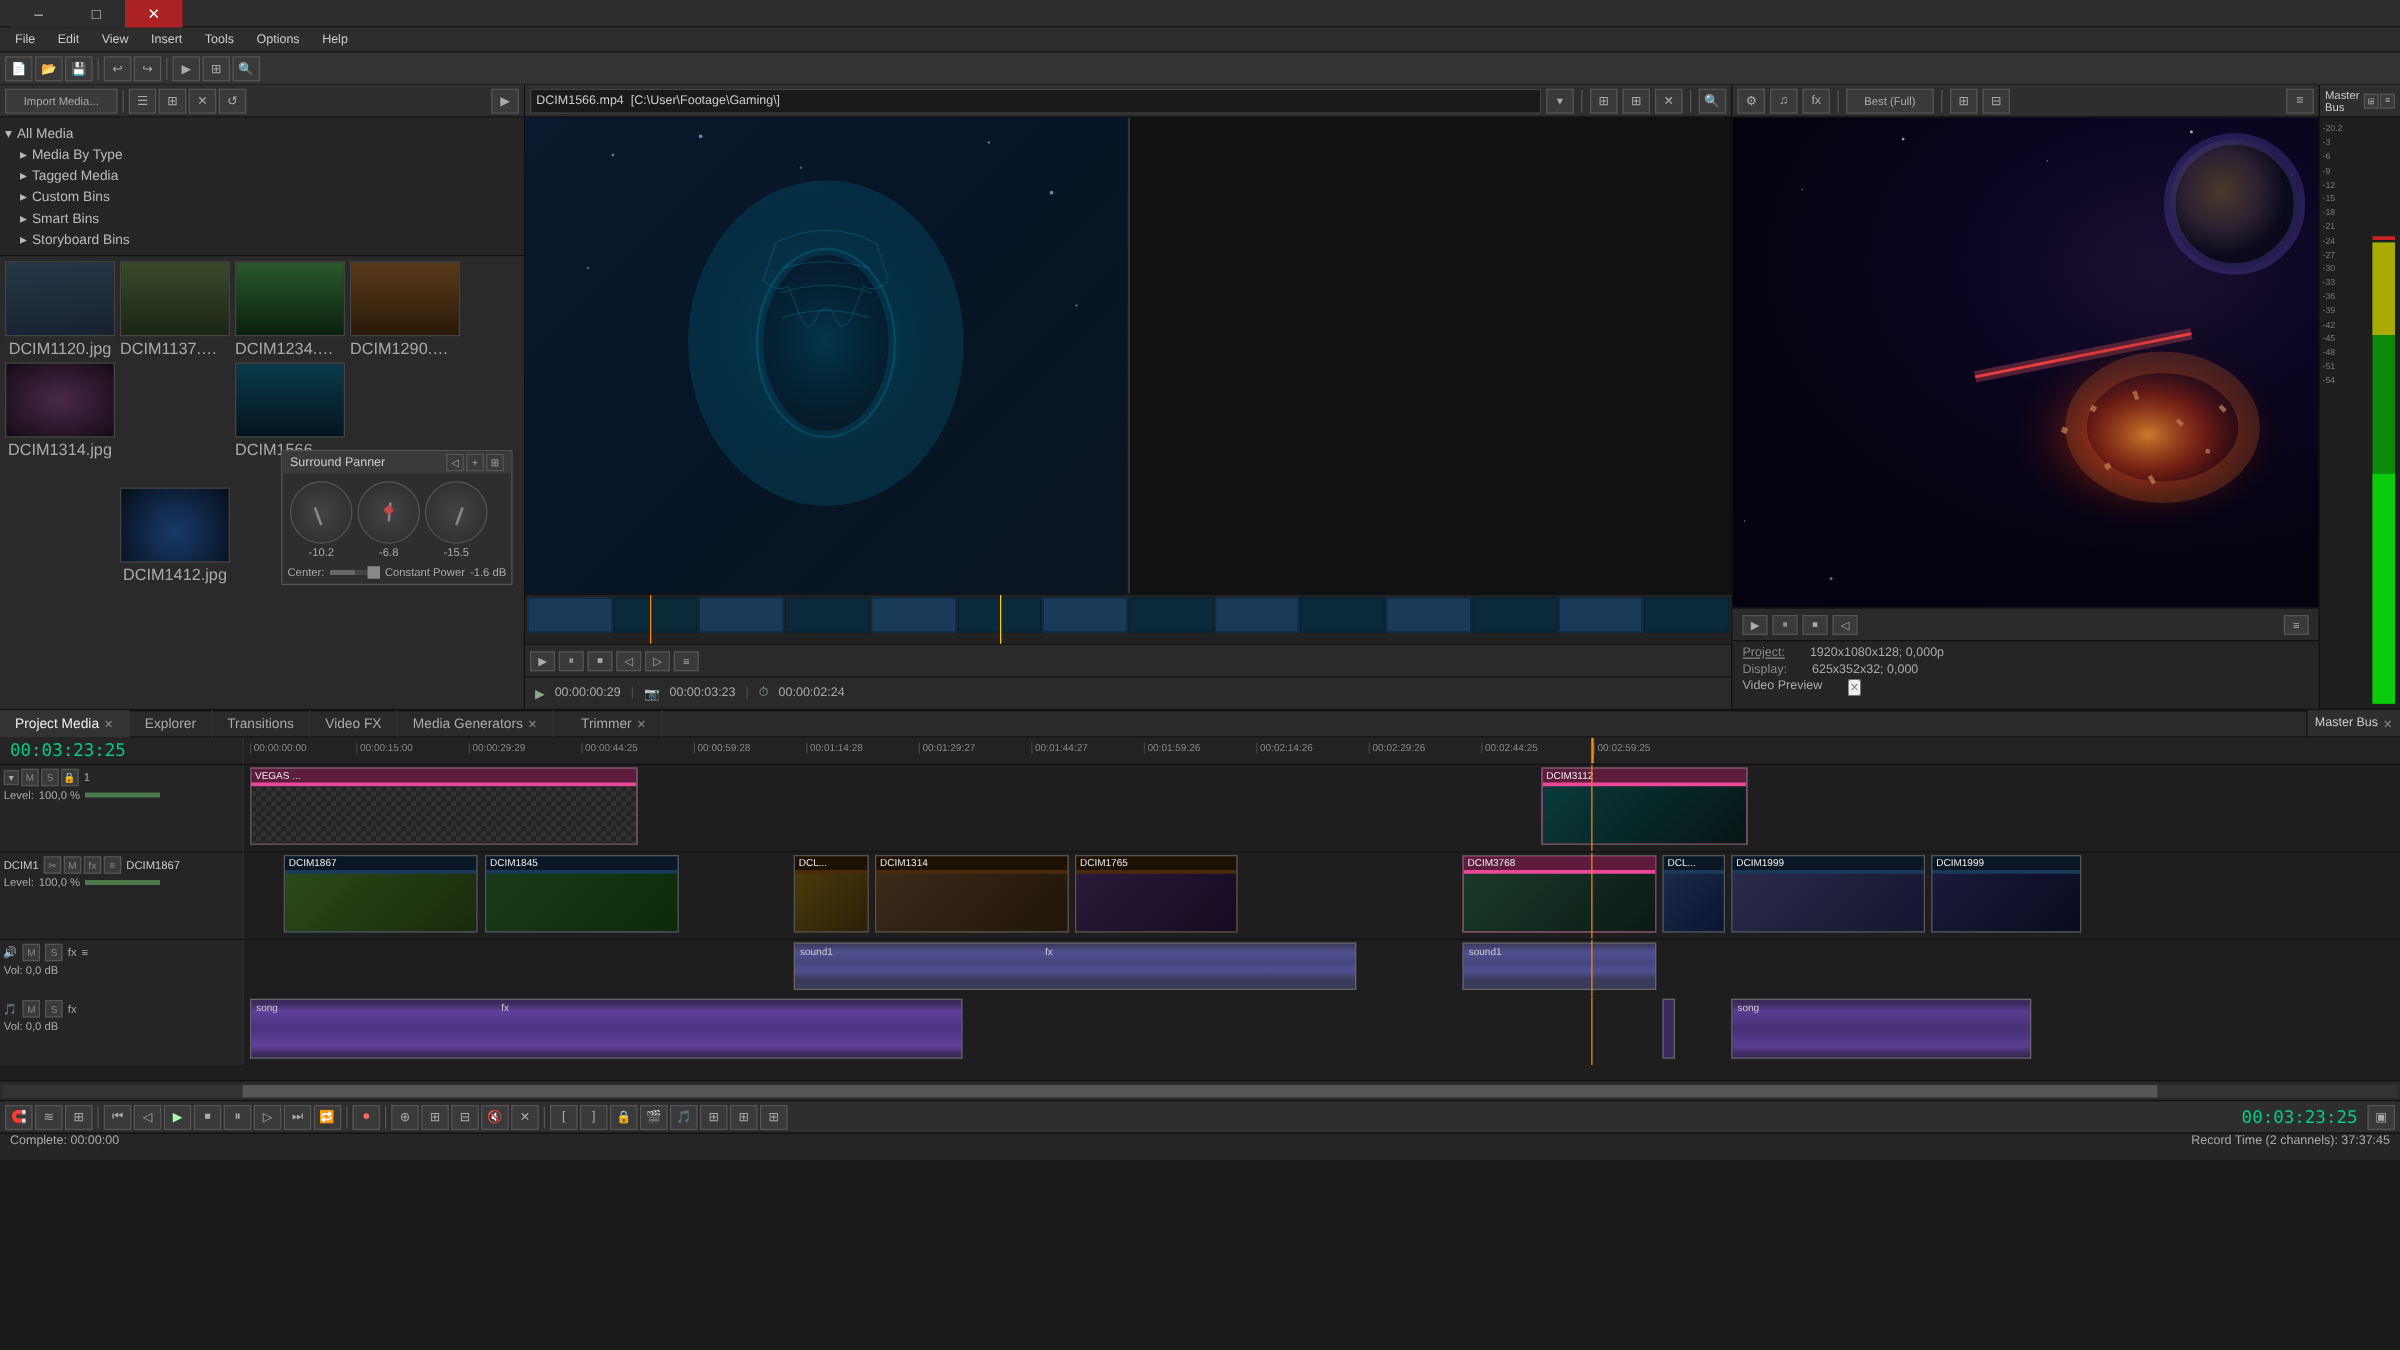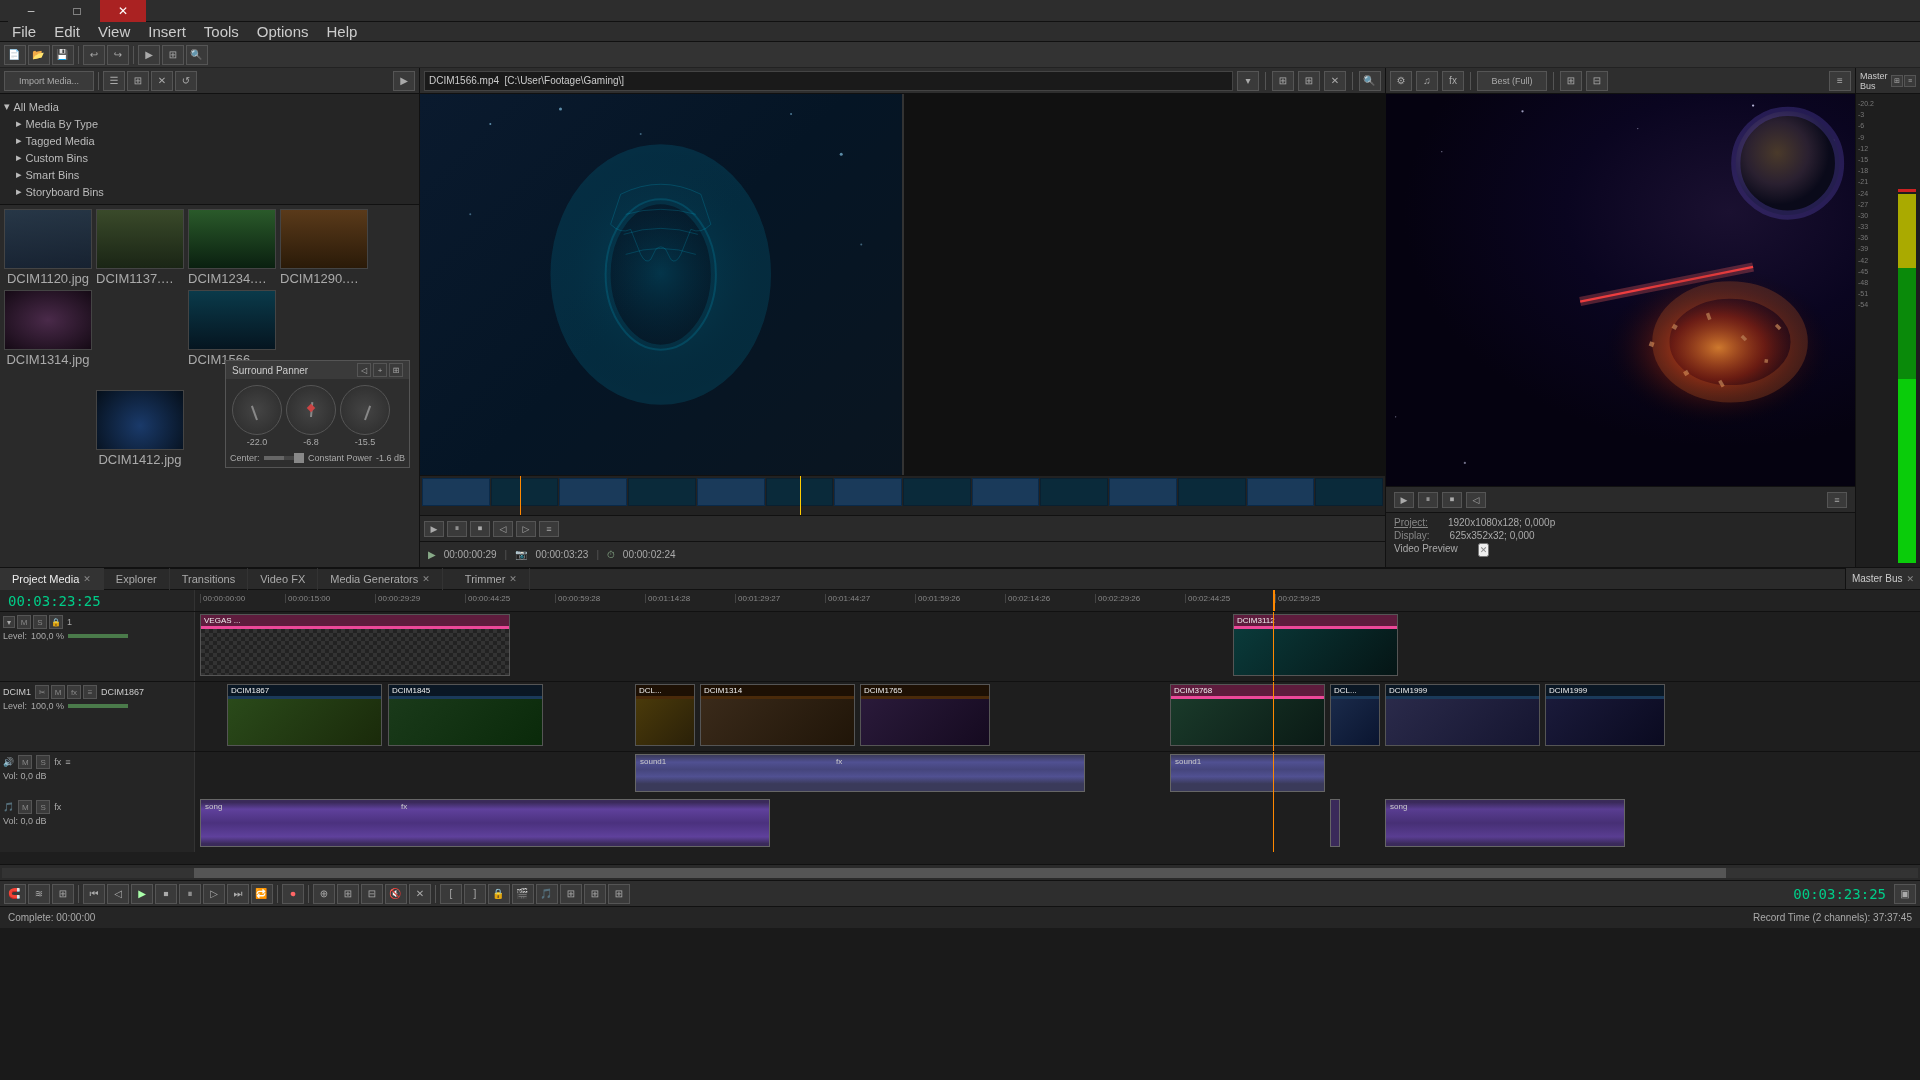--- a/index.html
+++ b/index.html
@@ -30,21 +30,21 @@
       background: #2d2d2d;
       display: flex;
       align-items: center;
       padding: 0 4px;
       gap: 2px;
       border-bottom: 1px solid #111;
     }
     .menu-item {
       padding: 2px 8px;
       cursor: pointer;
-      font-size: 15px;
+      font-size: 10px;
       color: #ccc;
     }
 
     
     #toolbar {
       height: 26px;
       background: #333;
       display: flex;
       align-items: center;
       padding: 0 4px;
@@ -506,21 +506,21 @@
       padding: 0 4px;
       gap: 4px;
       border-top: 1px solid #111;
     }
 
     
     #status-bar {
       height: 22px;
       background: #252525;
       display: flex;
-      align-items: center;
+      align-items: flex-start;
       padding: 0 8px;
       gap: 16px;
       border-top: 1px solid #111;
       font-size: 10px;
       color: #aaa;
     }
 
     
     #transport-bar {
       height: 26px;
@@ -697,21 +697,21 @@
             <button class="tb-btn" style="width:14px;height:14px;font-size:8px;">◁</button>
             <button class="tb-btn" style="width:14px;height:14px;font-size:8px;">+</button>
             <button class="tb-btn" style="width:14px;height:14px;font-size:8px;">⊞</button>
           </div>
         </div>
         <div id="surround-panner-body">
           <div class="panner-col">
             <div class="panner-knob">
               <div style="position:absolute;bottom:30%;left:50%;width:2px;height:15px;background:#888;transform:translateX(-50%) rotate(-20deg);transform-origin:bottom;"></div>
             </div>
-            <div class="panner-value">-22.0</div>
+            <div class="panner-value">-10.2</div>
           </div>
           <div class="panner-col">
             <div class="panner-knob">
               <div style="position:absolute;bottom:35%;left:50%;width:2px;height:15px;background:#888;transform:translateX(-50%) rotate(5deg);transform-origin:bottom;"></div>
 
               <div style="position:absolute;top:45%;left:50%;width:6px;height:6px;background:#cc4444;transform:translate(-50%,-50%) rotate(45deg);"></div>
             </div>
             <div class="panner-value">-6.8</div>
           </div>
           <div class="panner-col">

